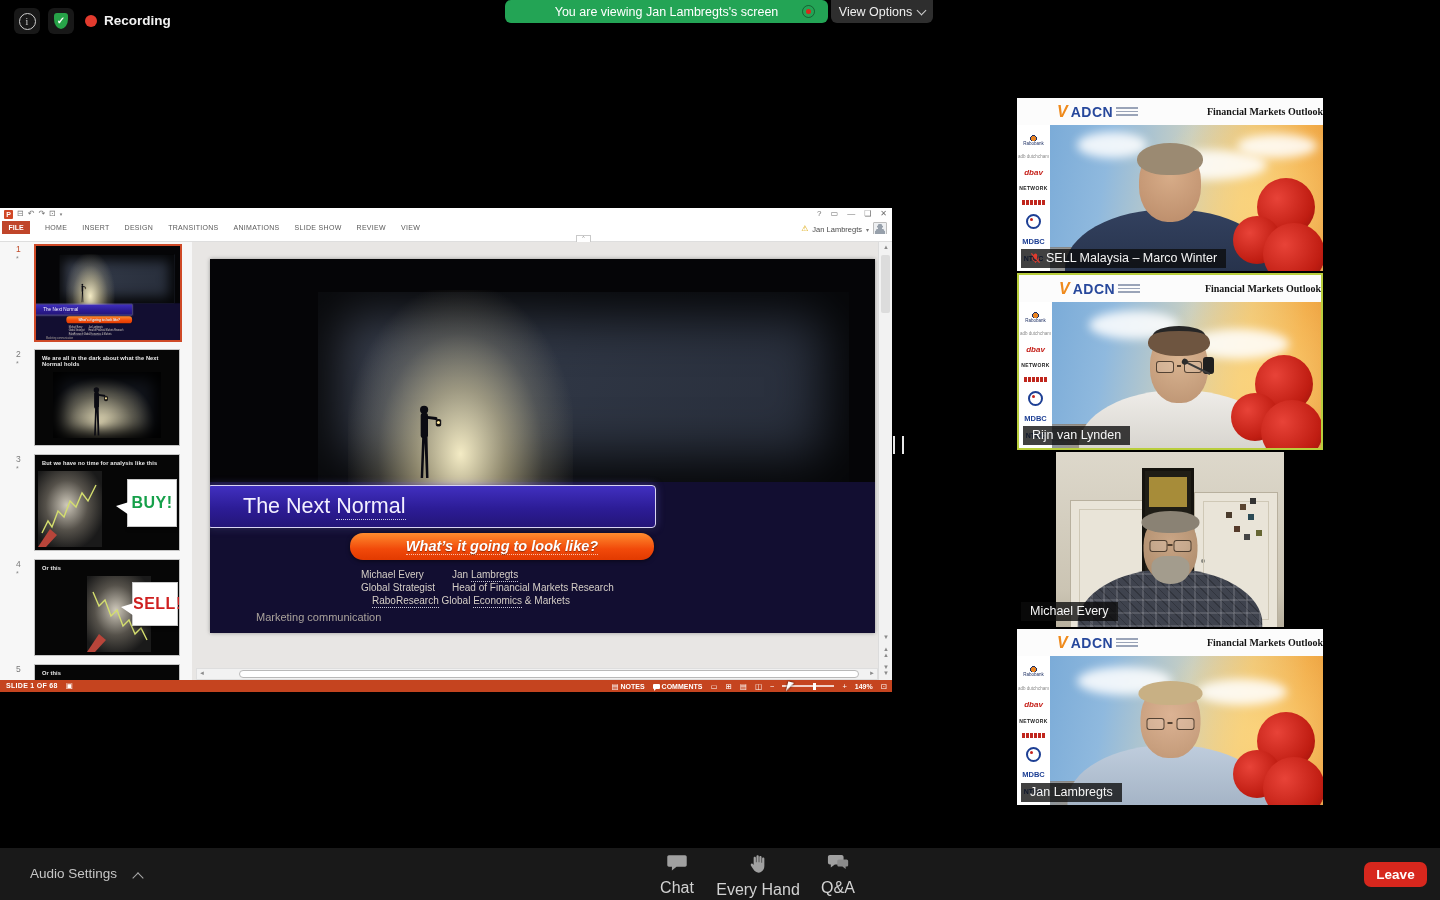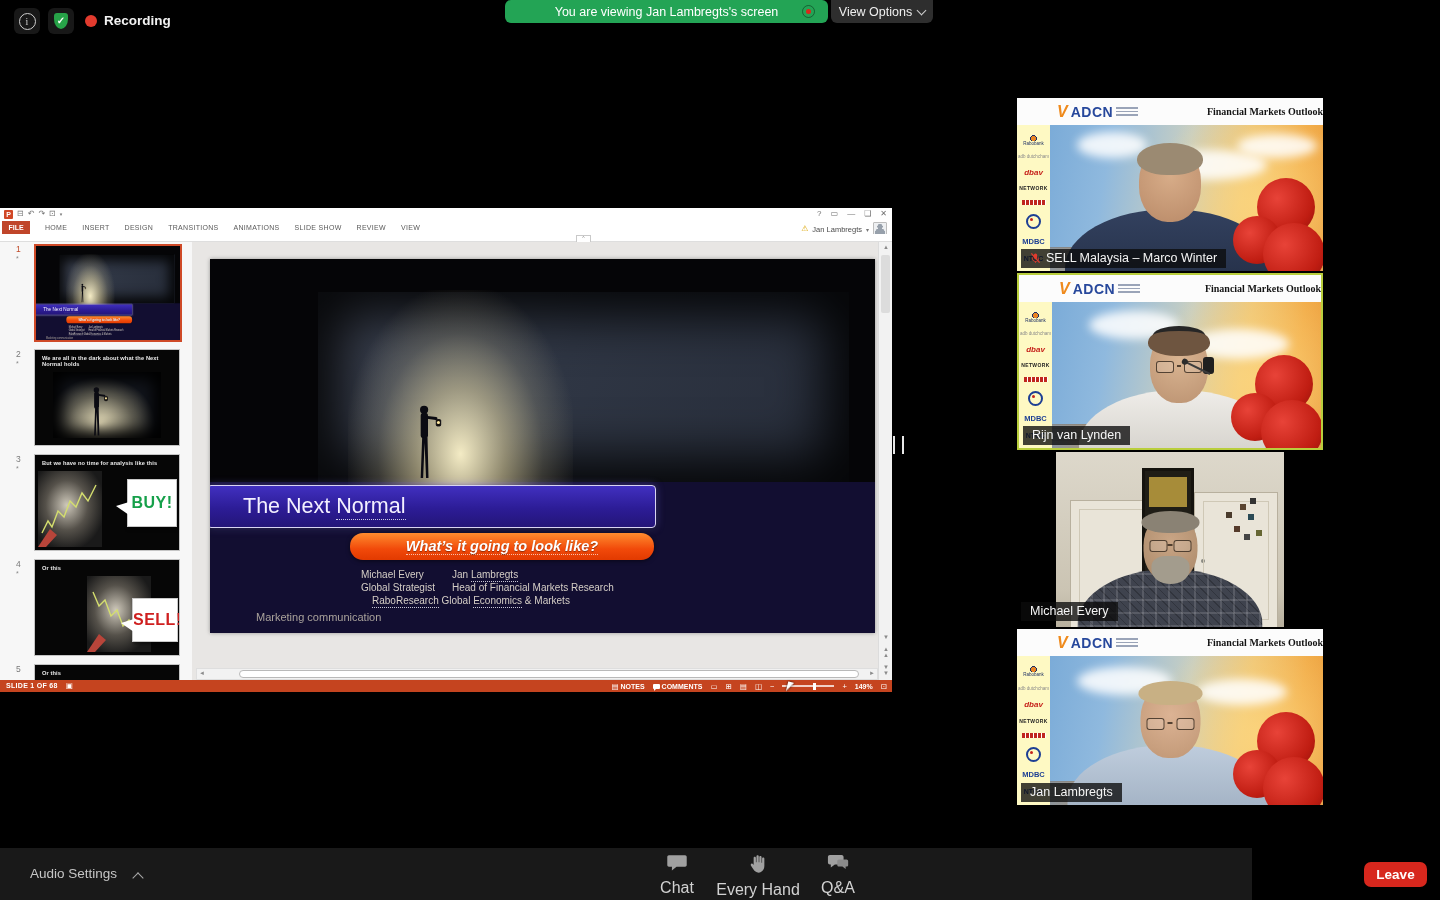--- a/index.html
+++ b/index.html
@@ -144,21 +144,21 @@
       background-size:12px 92px,9px 70px,16px 100px,10px 58px,8px 80px,14px 66px,9px 46px,11px 38px,3px 60px;
       background-position:8px 100%,22px 100%,34px 100%,52px 100%,64px 100%,74px 100%,90px 100%,103px 100%,116px 100%;}
   .adcn-top{position:absolute;top:0;left:0;right:0;height:27px;background:#fcfcfc;display:flex;align-items:center;z-index:6;}
   .adcn-logo{margin-left:40px;display:flex;align-items:center;gap:3px;}
   .adcn-v{color:#ef8a1c;font-weight:bold;font-style:italic;font-size:16px;}
   .adcn-name{color:#27489c;font-weight:bold;font-size:14px;letter-spacing:.5px;}
   .adcn-lines{display:flex;flex-direction:column;gap:2px;}
   .adcn-lines i{display:block;width:22px;height:1.5px;background:#9aa4b8;}
   .adcn-tagline{margin-left:auto;font-family:"Liberation Serif",serif;font-weight:bold;
       font-size:10px;color:#141414;}
-  .adcn-left{position:absolute;top:27px;left:0;bottom:0;width:33px;background:#fef9c3;z-index:6;
+  .adcn-left{position:absolute;top:27px;left:0;bottom:0;width:33px;background:#ffffff;z-index:6;
       display:flex;flex-direction:column;align-items:center;justify-content:space-evenly;}
   .sp{font-size:4.5px;color:#1d2f63;text-align:center;line-height:1.1;}
   .sp-rabo{font-size:4.5px;color:#1d2f63;}
   .sp-rabo::before{content:"";display:block;margin:0 auto 1px;width:7px;height:7px;
       background:radial-gradient(circle at 50% 65%,#e98423 0 2.5px,#1d2f63 2.6px 3.4px,transparent 3.5px);}
   .sp-dutchcham{color:#8a8a8a;}
   .sp-dbav{font-size:8px;font-weight:bold;font-style:italic;color:#c6231c;}
   .sp-network{font-size:5px;font-weight:bold;color:#222;letter-spacing:.4px;}
   .sp-redbar{width:24px;height:5px;background:repeating-linear-gradient(90deg,#c0261d 0 3px,#fff 3px 4px);}
   .sp-badge{width:11px;height:11px;border-radius:50%;border:2px solid #1d3f94;position:relative;}
@@ -194,21 +194,21 @@
   .door{position:absolute;background:#e9e4d8;border:1px solid #b8b09e;}
   .door::after{content:"";position:absolute;left:8px;right:8px;top:8px;bottom:8px;border:1px solid #cfc8b6;}
   .door-handle{position:absolute;width:4px;height:4px;border-radius:50%;background:#8a8a82;}
   .frame{position:absolute;left:86px;top:16px;width:46px;height:100px;background:#1f1d16;border:3px solid #15130e;}
   .frame::after{content:"";position:absolute;left:4px;top:6px;right:4px;height:30px;background:#c0a040;opacity:.85;}
   .photos{position:absolute;left:170px;top:60px;width:6px;height:6px;background:#4a3b2c;
       box-shadow:14px -8px 0 #5a4430,24px -14px 0 #333,22px 2px 0 #2a4a55,8px 14px 0 #553a2a,
                  18px 22px 0 #444,30px 18px 0 #663;}
 
   
-  .bottombar{position:absolute;left:0;top:848px;width:1252px;height:52px;background:#191919;}
+  .bottombar{position:absolute;left:0;top:848px;width:1440px;height:52px;background:#191919;}
   .audio-settings{position:absolute;left:30px;top:18px;font-size:13.5px;color:#c6c6c6;}
   .as-caret{position:absolute;left:134px;top:22px;}
   .ctrl{position:absolute;top:6px;text-align:center;cursor:pointer;}
   .ctrl .lbl{display:block;margin-top:3px;font-size:16px;color:#d2d2d2;}
   .leave-btn{position:absolute;left:1364px;top:14px;width:63px;height:25px;background:#d7271d;border-radius:7px;
       color:#fff;font-size:13.5px;font-weight:bold;text-align:center;line-height:25px;cursor:pointer;}
 </style>
 </head>
 <body>
 
@@ -356,21 +356,21 @@
             <radialGradient id="gl4" cx="45%" cy="45%" r="60%">
           <stop offset="0%" stop-color="#cfc9bb"></stop>
               <stop offset="55%" stop-color="#55514a"></stop>
               <stop offset="100%" stop-color="#1a1a1a"></stop>
         </radialGradient>
           </defs>
         <rect width="64" height="76" fill="url(#gl4)"></rect>
         <polyline points="6,16 12,30 18,24 24,40 30,34 36,50 42,44 48,58 54,52 60,64" fill="none" stroke="#d4de6e" stroke-width="1.4"></polyline>
         <path d="M0 76 L12 58 L19 64 L8 76 Z" fill="#b8453a"></path>
       </svg>
-      <div class="bubble" style="left:97px;top:38px;width:44px;height:42px;">
+      <div class="bubble" style="left:97px;top:22px;width:44px;height:42px;">
         <span class="tail" style="top:20px;"></span>
         <span class="btxt" style="line-height:42px;color:#cf2020;">SELL!</span>
       </div>
     </div>
 
     <div class="thumb-num" style="top:422px;">
       <span>5</span>
     </div>
     <div class="thumb-box t-dark" style="top:422px;height:95px;">
       <span class="t-title">Or this</span>

